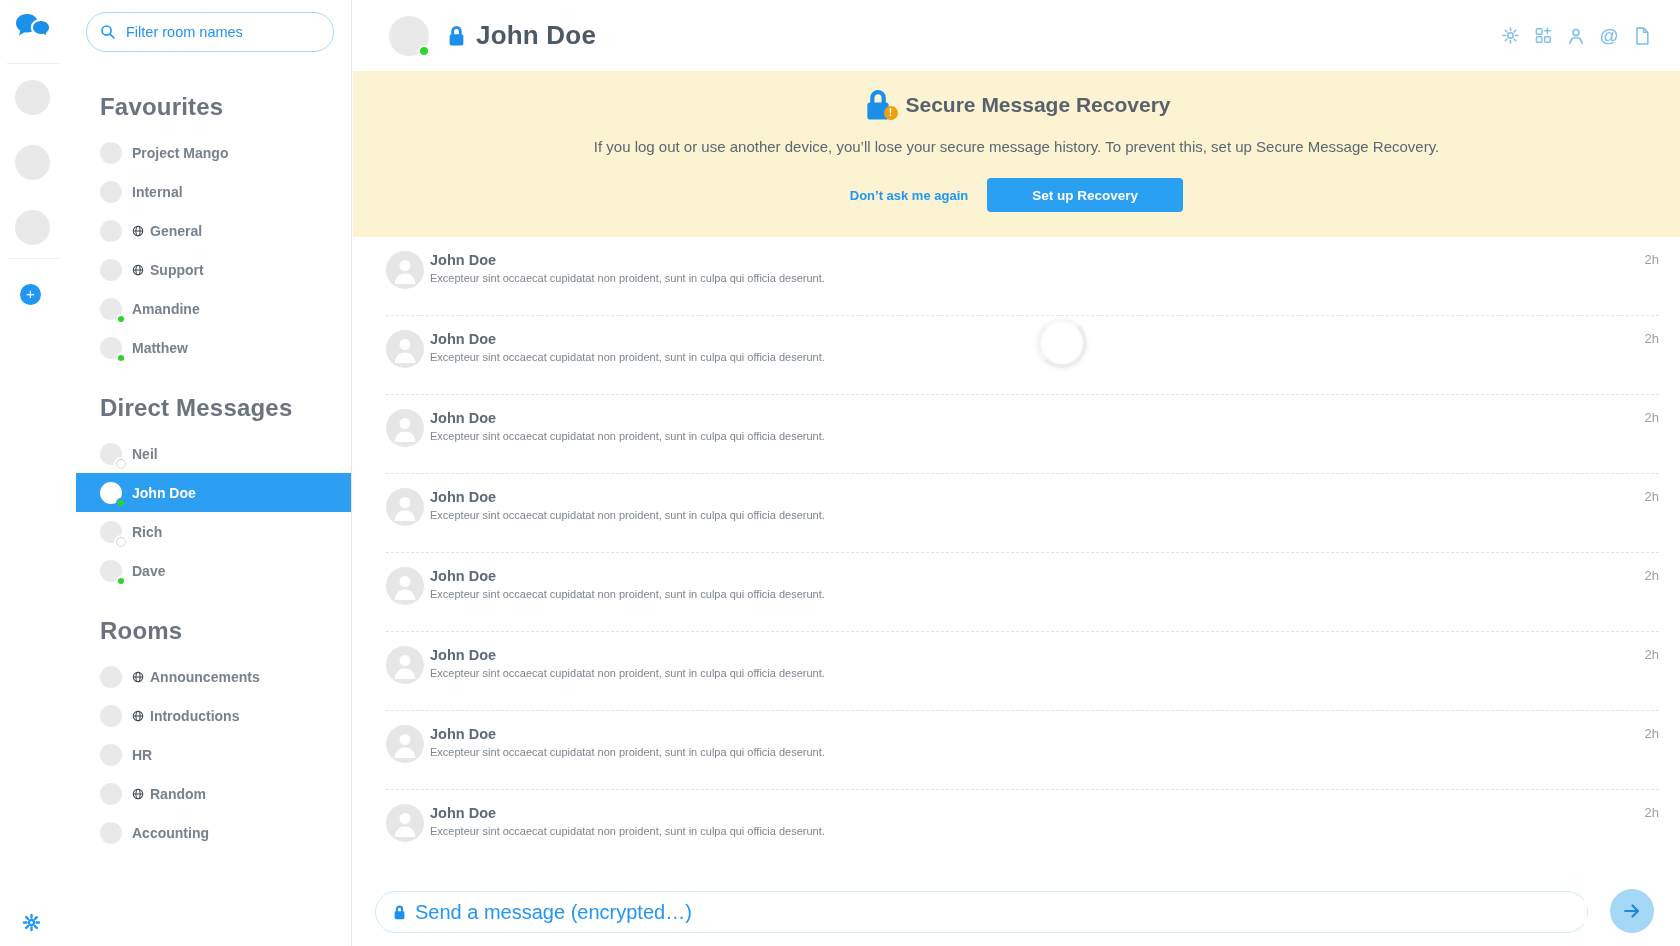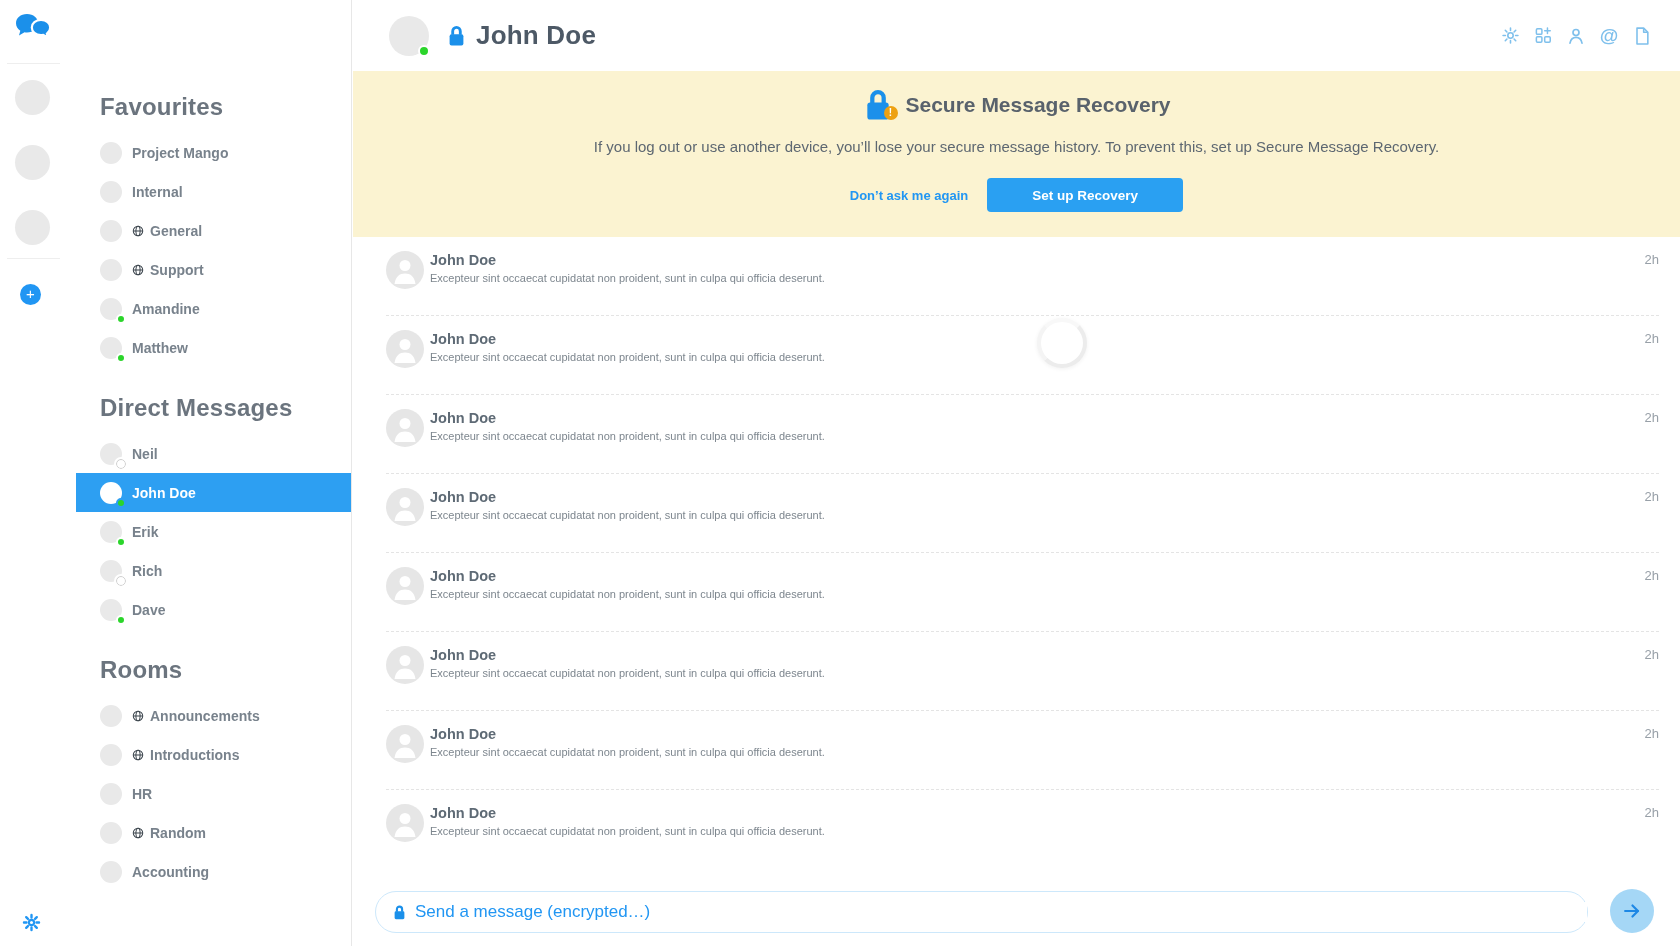--- a/index.html
+++ b/index.html
@@ -84,21 +84,21 @@
 
   .spinner { position:absolute; left:684px; top:81px; width:50px; height:50px; border-radius:50%;
     background:#fff; border:4px solid #ececec; border-top-color:#f8f8f8; border-left-color:#f4f4f4;
     box-shadow:0 1px 4px rgba(0,0,0,.06); }
 
   .composer { position:absolute; left:0; right:0; bottom:0; height:67px; background:#fff; }
   .composer-pill { position:absolute; left:22px; top:12px; right:92px; height:42px;
     border:1px solid #cde8fb; border-radius:21px; background:#fff;
     display:flex; align-items:center; padding-left:17px; }
   .composer-input { border:none; outline:none; margin-left:9px; flex:1;
-    font-size:17px; color:#2196f3; font-family:"Liberation Sans", sans-serif; }
+    font-size:20px; color:#2196f3; font-family:"Liberation Sans", sans-serif; }
   .composer-input::placeholder { color:#2196f3; opacity:1; }
   .send-button { position:absolute; right:26px; top:10px; width:44px; height:44px; border-radius:50%;
     background:#a5d7f6; border:none; display:flex; align-items:center; justify-content:center; cursor:pointer; }
 </style>
 </head>
 <body>
 
 <div class="app">
 
   <div class="nav-rail">
@@ -119,20 +119,29 @@
         <g stroke="#2196f3" stroke-width="3" stroke-linecap="round" fill="none">
           <path d="M12 2.5v3.2 M12 18.3v3.2 M2.5 12h3.2 M18.3 12h3.2 M5.3 5.3l2.2 2.2 M16.5 16.5l2.2 2.2 M18.7 5.3l-2.2 2.2 M7.5 16.5l-2.2 2.2"></path>
         </g>
         <circle cx="12" cy="12" r="4.6" fill="#2196f3"></circle>
         <circle cx="12" cy="12" r="1.9" fill="#ffffff"></circle>
       </svg>
     </div>
   </div>
 
   <div class="room-panel">
+    <div class="filter-box">
+      <span style="display:flex">
+        <svg width="16" height="16" viewBox="0 0 20 20">
+          <circle cx="8.2" cy="8.2" r="5.7" fill="none" stroke="#2196f3" stroke-width="2"></circle>
+          <path d="M12.6 12.6 L17.5 17.5" stroke="#2196f3" stroke-width="2" stroke-linecap="round"></path>
+        </svg>
+      </span>
+      <input class="filter-input" type="text" placeholder="Filter room names" style="">
+    </div>
     <div class="sections">
   <div class="section">
     <div class="section-title">Favourites</div>
     <div>
   <div class="room-item">
     <span class="room-avatar">
       
     </span>
 
     <span class="room-label">Project Mango</span>
@@ -208,27 +217,20 @@
   </div>
 
   <div class="room-item selected">
     <span class="room-avatar">
       <span class="presence online"></span>
     </span>
 
     <span class="room-label">John Doe</span>
   </div>
 
-  <div class="room-item">
-    <span class="room-avatar">
-      <span class="presence online"></span>
-    </span>
-
-    <span class="room-label">Erik</span>
-  </div>
 
   <div class="room-item">
     <span class="room-avatar">
       <span class="presence offline"></span>
     </span>
 
     <span class="room-label">Rich</span>
   </div>
 
   <div class="room-item">

